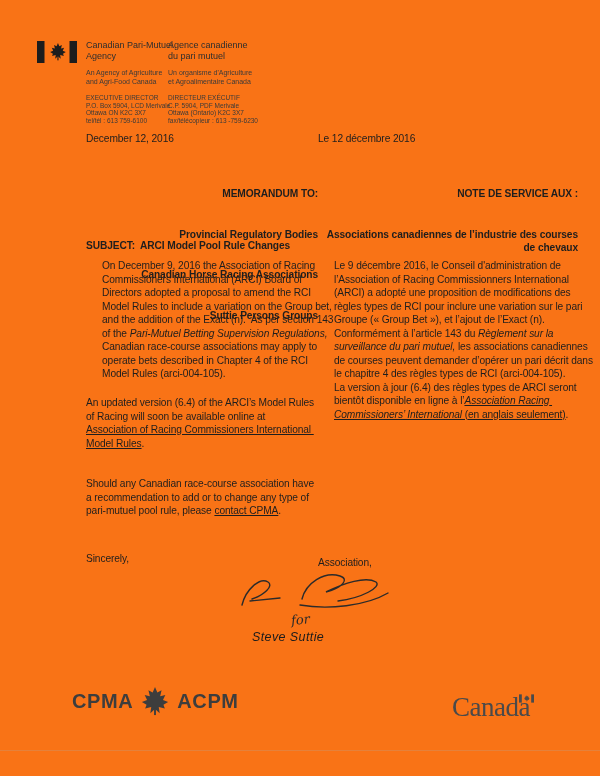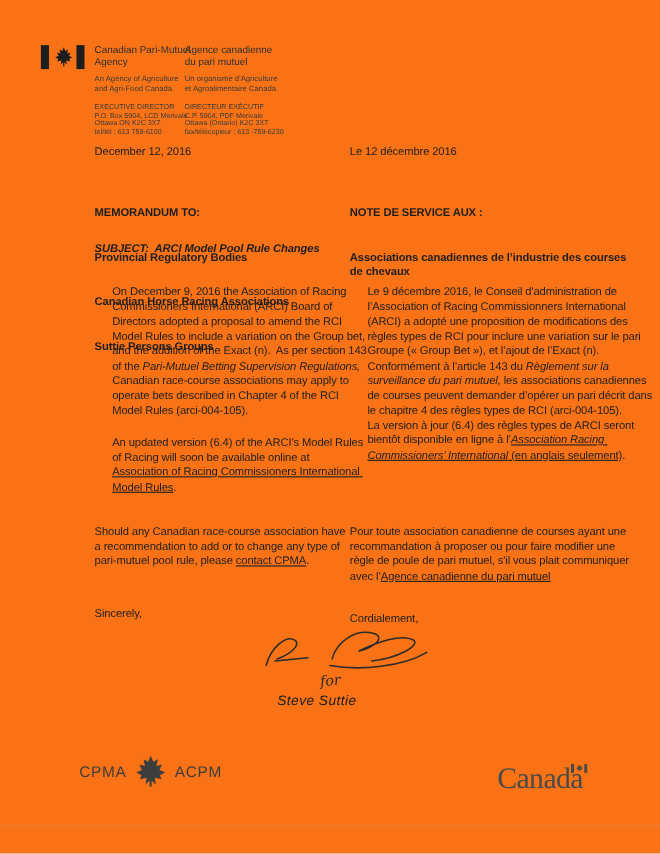--- a/index.html
+++ b/index.html
@@ -18,39 +18,39 @@
   .lh-director{ margin-top:8px; font-size:6.5px; line-height:7.5px; color:#3a3a3a; }
   .lh-address { font-size:6.5px; line-height:7.5px; white-space:pre-line; color:#3a3a3a; }
   
   .blk {
     position:absolute; font-size:10.2px; line-height:13.5px;
     letter-spacing:-0.1px; white-space:pre-wrap; color:#1e1e1e;
   }
   .col-en { left:86px;  width:232px; }
   .col-fr { left:318px; width:260px; }
   .t-date    { top:132px; }
-  .t-memo    { top:160px; font-weight:bold; }
-  .t-subject { top:220px; font-weight:bold;font-style:italic; }
+  .t-memo    { top:160px; font-weight:bold;text-align:right; }
+  .t-subject { top:239px; font-weight:bold; }
   .t-para1   { top:259px;margin-left:16px; }
-  .t-para2en { top:396px;margin-left:16px; }
+  .t-para2en { top:396px; }
   .t-para3   { top:477px; }
   .t-closeen { top:552px; }
   .t-closefr { top:556px; }
   .italic { font-style:italic; }
   .link { text-decoration:underline; cursor:pointer; }
   .memo-line { font-weight:bold; }
   
   .sig-svg  { position:absolute; left:228px; top:569px; }
   .sig-for  { position:absolute; left:291px; top:612px; font-family:"DejaVu Serif", serif;
               font-style:italic; font-size:13px; color:#2a2a2a; transform:rotate(-5deg); }
   .sig-name { position:absolute; left:252px; top:630px; font-size:12.5px; font-weight:normal;
               font-style:italic; letter-spacing:0.4px; color:#1c1c1c; }
   
   .footer-cpma { position:absolute; left:72px; top:686px; display:flex; align-items:center; }
-  .footer-cpma .txt { font-size:14px; font-weight:normal; color:#3d3d3d; letter-spacing:0.6px; }
+  .footer-cpma .txt { font-size:20px; font-weight:bold; color:#3d3d3d; letter-spacing:0.6px; }
   .footer-leaf { margin:0 3px; }
   .wordmark { position:absolute; left:452px; top:692px; font-family:"Liberation Serif", serif;
               font-size:27px; color:#4a4a4a; letter-spacing:-0.5px; }
   .wm-flag { position:absolute; right:-4px; top:2px; }
   .scan-line { position:absolute; left:0; right:0; top:750px; height:1px; background:#aaa; opacity:0.25; }
 </style>
 </head>
 <body>
 
 <div class="page">
@@ -106,23 +106,22 @@
 
   <div class="blk col-en t-para2en"><span>An updated version (6.4) of the ARCI’s Model Rules of Racing will soon be available online at </span><span class="link">Association of Racing Commissioners International Model Rules</span><span>.</span></div>
 
   <div class="blk col-en t-para3"><span>Should any Canadian race-course association have a recommendation to add or to change any type of pari-mutuel pool rule, please </span><span class="link">contact CPMA</span><span>.</span></div>
 
   <div class="blk col-en t-closeen">Sincerely,</div>
 
   <div class="blk col-fr t-para1"><span>Le 9 décembre 2016, le Conseil d'administration de l’Association of Racing Commissionners International (ARCI) a adopté une proposition de modifications des règles types de RCI pour inclure une variation sur le pari Groupe (« Group Bet »), et l’ajout de l’Exact (n).  Conformément à l’article 143 du </span><span class="italic">Règlement sur la surveillance du pari mutuel,</span><span> les associations canadiennes de courses peuvent demander d’opérer un pari décrit dans le chapitre 4 des règles types de RCI (arci-004-105).</span>
 <span>La version à jour (6.4) des règles types de ARCI seront bientôt disponible en ligne à l’</span><span class="link italic">Association Racing Commissioners’ International</span><span class="link"> (en anglais seulement)</span><span>.</span></div>
 
-  <div class="blk col-fr t-para3"><span>Pour toute association canadienne de courses ayant une recommandation à proposer ou pour faire modifier une règle de poule de pari mutuel, s'il vous plait communiquer avec l’</span><span class="link">Agence canadienne du pari mutuel</span></div>
 
-  <div class="blk col-fr t-closefr">Cordialement,</div>
+  <div class="blk col-fr t-closefr">Association,</div>
 
   <svg class="sig-svg" width="170" height="50" viewBox="0 0 170 50">
     <g fill="none" stroke="#2b2b2b" stroke-width="1.4" stroke-linecap="round">
       <path d="M14 36 C18 20, 32 8, 40 13 C46 17, 36 26, 24 30 M22 32 L52 29"></path>
       <path d="M74 30 C78 14, 96 2, 112 7 C122 10, 114 19, 98 23 C116 14, 138 7, 148 13 C154 18, 134 29, 110 32"></path>
       <path d="M72 36 C100 41, 138 37, 160 24"></path>
     </g>
   </svg>
   <div class="sig-for">for</div>
   <div class="sig-name">Steve Suttie</div>

